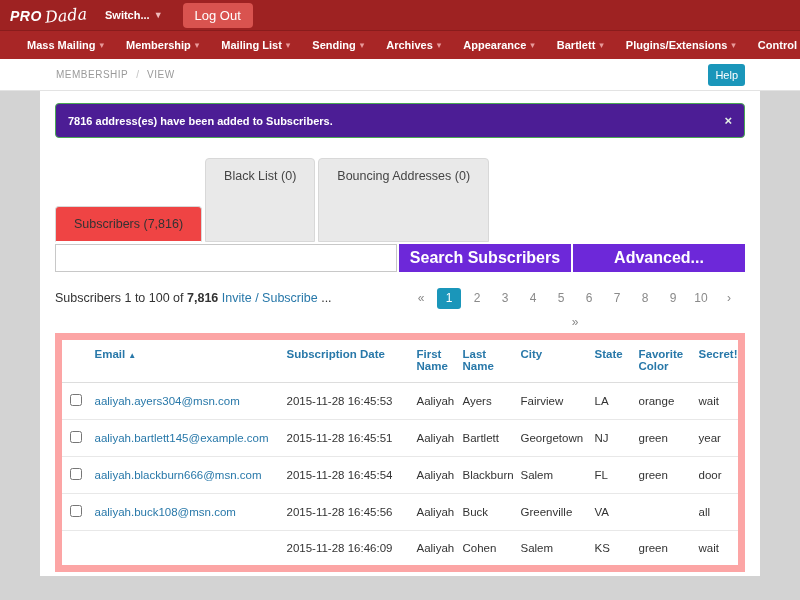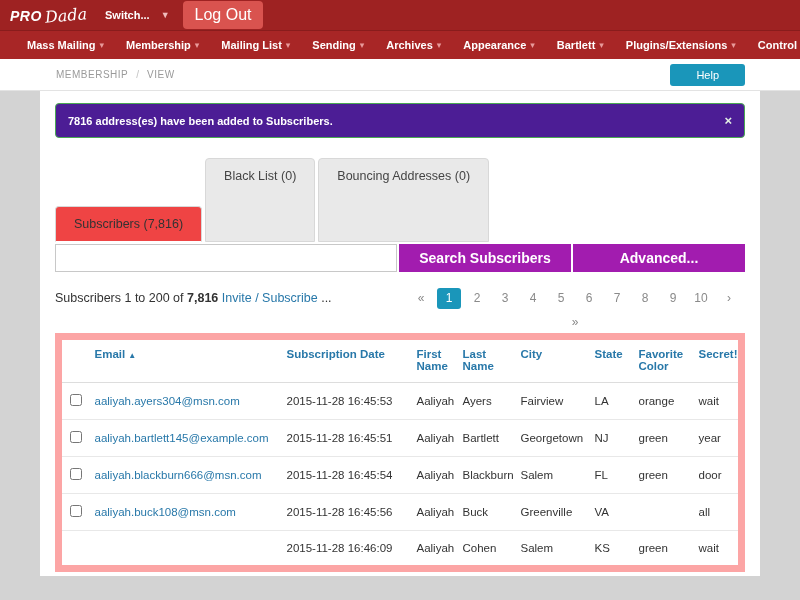--- a/index.html
+++ b/index.html
@@ -6,48 +6,48 @@
   html, body { width: 800px; height: 600px; overflow: hidden; }
   body { background: #d3d3d3; font-family: "Liberation Sans", sans-serif; }
 
   
   .topbar { height: 30px; background: #9e2222; display: flex; align-items: center; padding: 0 10px; }
   .logo { display: flex; align-items: baseline; gap: 3px; cursor: pointer; }
   .logo-pro { color: #fff; font-weight: bold; font-style: italic; font-size: 14px; letter-spacing: .5px; }
   .logo-dada { color: #fff; font-family: "DejaVu Serif", serif; font-style: italic; font-size: 16px; display: inline-block; transform: rotate(-5deg); }
   .login-text { margin-left: auto; color: #f2dada; font-size: 10.5px; white-space: nowrap; }
   .login-text b { color: #fff; }
-  .switch { color: #fff; font-size: 11px; font-weight: bold; margin: 0 13px 0 18px; display: flex; align-items: center; gap: 11px; cursor: pointer; white-space: nowrap; text-align: center; }
+  .switch { color: #fff; font-size: 11px; font-weight: bold; margin: 0 20px 0 18px; display: flex; align-items: center; gap: 4px; cursor: pointer; white-space: nowrap; text-align: center; }
   .switch .caret { font-size: 9px; color: #f0bcbc; }
-  .logout-btn { background: #d9534f; border: none; color: #fff; font-size: 16px; padding: 5px 12px; border-radius: 4px; font-family: inherit; cursor: pointer; white-space: nowrap; }
+  .logout-btn { background: #d9534f; border: none; color: #fff; font-size: 13px; padding: 5px 12px; border-radius: 4px; font-family: inherit; cursor: pointer; white-space: nowrap; }
 
   
   .navbar { height: 29px; background: #a82626; border-top: 1px solid #891c1c; display: flex; align-items: center; padding: 0 16px; }
   .nav-item { display: flex; align-items: center; gap: 4px; color: #fff; font-size: 11px; font-weight: bold; padding: 0 11px; height: 100%; cursor: pointer; white-space: nowrap; }
   .nav-item .caret { font-size: 9px; color: #e89a9a; font-weight: normal; }
 
   
   .breadcrumb-bar { height: 32px; background: #fff; border-bottom: 1px solid #e3e3e3; display: flex; align-items: center; padding: 0 55px 0 56px; }
   .crumb { font-size: 10px; color: #9a9a9a; letter-spacing: .5px; }
   .crumb-sep { margin: 0 8px; color: #c4c4c4; font-size: 10px; }
-  .help-btn { margin-left: auto; background: #1a96ba; border: none; color: #fff; font-size: 11px; padding: 5px 26px; border-radius: 3px; font-family: inherit; cursor: pointer; }
+  .help-btn { margin-left: auto; background: #1a96ba; border: none; color: #fff; font-size: 11px; padding: 5px 7px; border-radius: 3px; font-family: inherit; cursor: pointer; }
 
   
   .panel { margin: 0 40px; background: #fff; height: 485px; padding: 12px 15px 0; overflow: hidden; }
 
   .alert { background: #4c1d95; border: 1px solid #4aa853; border-radius: 4px; color: #fff; font-size: 11px; font-weight: bold; padding: 10px 12px; display: flex; align-items: center; }
   .alert-close { margin-left: auto; font-size: 13px; color: #e4f2e4; cursor: pointer; font-weight: bold; line-height: 1; }
 
   .tabs { display: flex; margin-top: 20px; }
   .tab { padding: 10px 18px; font-size: 12.5px; color: #444; background: #e9e9e9; border: 1px solid #d8d8d8; border-radius: 4px 4px 0 0; margin-right: 3px; cursor: pointer; white-space: nowrap; }
   .tab.active { background: #ef4444; border-bottom-color: #fff; color: #333; margin-top: 48px; }
 
   .search-row { display: flex; margin-top: 2px; gap: 2px; }
   .search-input { flex: 1; height: 28px; border: 1px solid #c8c8c8; padding: 0 8px; font-size: 12px; font-family: inherit; }
-  .btn-teal { width: 172px; height: 28px; background: #a21caf; border: none; color: #fff; font-size: 14px; font-weight: bold; font-family: inherit; cursor: pointer; }
+  .btn-teal { width: 172px; height: 28px; background: #6d28d9; border: none; color: #fff; font-size: 16px; font-weight: bold; font-family: inherit; cursor: pointer; }
 
   .summary-row { display: flex; margin-top: 16px; align-items: flex-start; }
   .summary-text { font-size: 12.5px; color: #333; flex: 1; padding-top: 3px; white-space: nowrap; }
   .link { color: #2878a9; text-decoration: none; cursor: pointer; }
   .pager { width: 340px; display: flex; flex-wrap: wrap; justify-content: center; row-gap: 3px; }
   .pager-item { width: 24px; height: 21px; line-height: 21px; text-align: center; font-size: 12px; color: #8a8a8a; margin: 0 2px; border-radius: 3px; cursor: pointer; }
   .pager-item.active { background: #1a96ba; color: #fff; }
 
   .data-table { width: 100%; border-collapse: collapse; margin-top: 0; border: 7px solid #fca5a5; table-layout: fixed; }
   .data-table th { font-size: 11.5px; color: #2878a9; text-align: left; padding: 8px 8px 10px; vertical-align: top; border-bottom: 1px solid #ddd; font-weight: bold; }
@@ -138,21 +138,21 @@
     </div>
 
   <div class="search-row">
     <input class="search-input" type="text" value="" style="">
     <button class="btn-teal">Search Subscribers</button>
     <button class="btn-teal">Advanced...</button>
   </div>
 
   <div class="summary-row">
     <div class="summary-text">
-      <span>Subscribers 1 to 200 of</span>
+      <span>Subscribers 1 to 100 of</span>
       <b>7,816</b>
       <a class="link">Invite / Subscribe</a>
       <span>...</span>
     </div>
     <div class="pager" id="pager">
         <span class="pager-item">«</span>
         <span class="pager-item active">1</span>
         <span class="pager-item">2</span>
         <span class="pager-item">3</span>
         <span class="pager-item">4</span>

